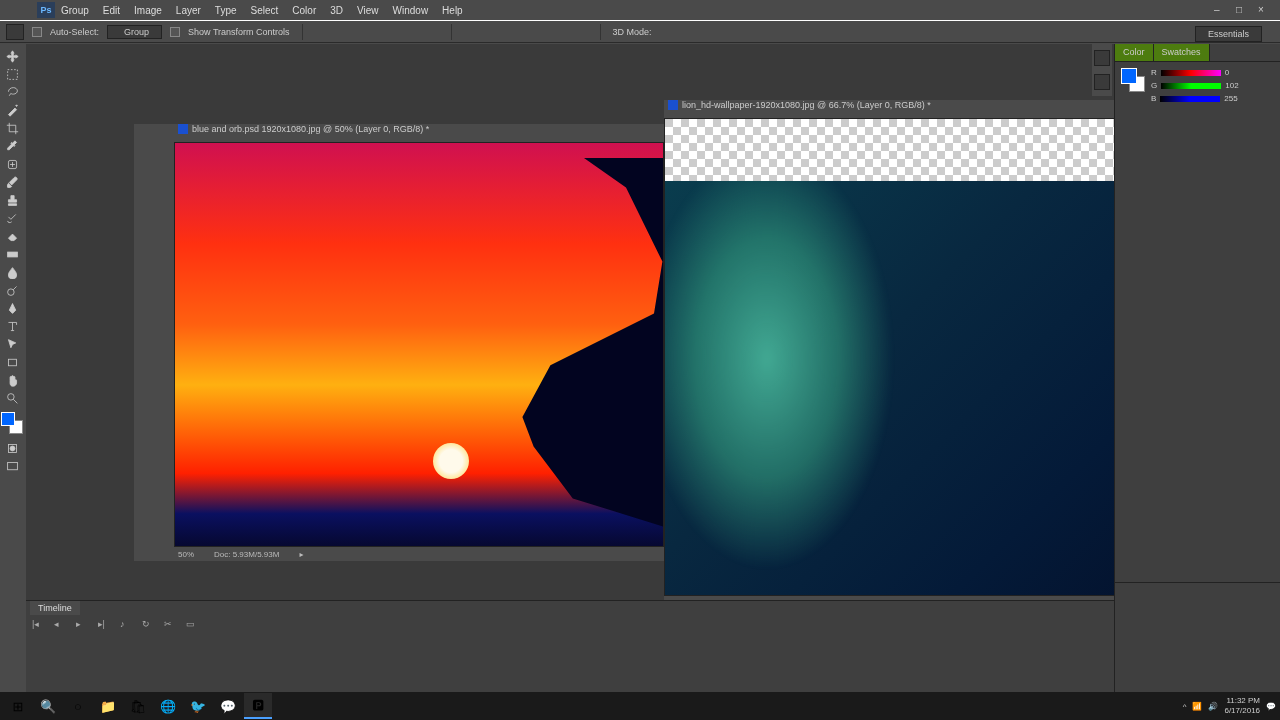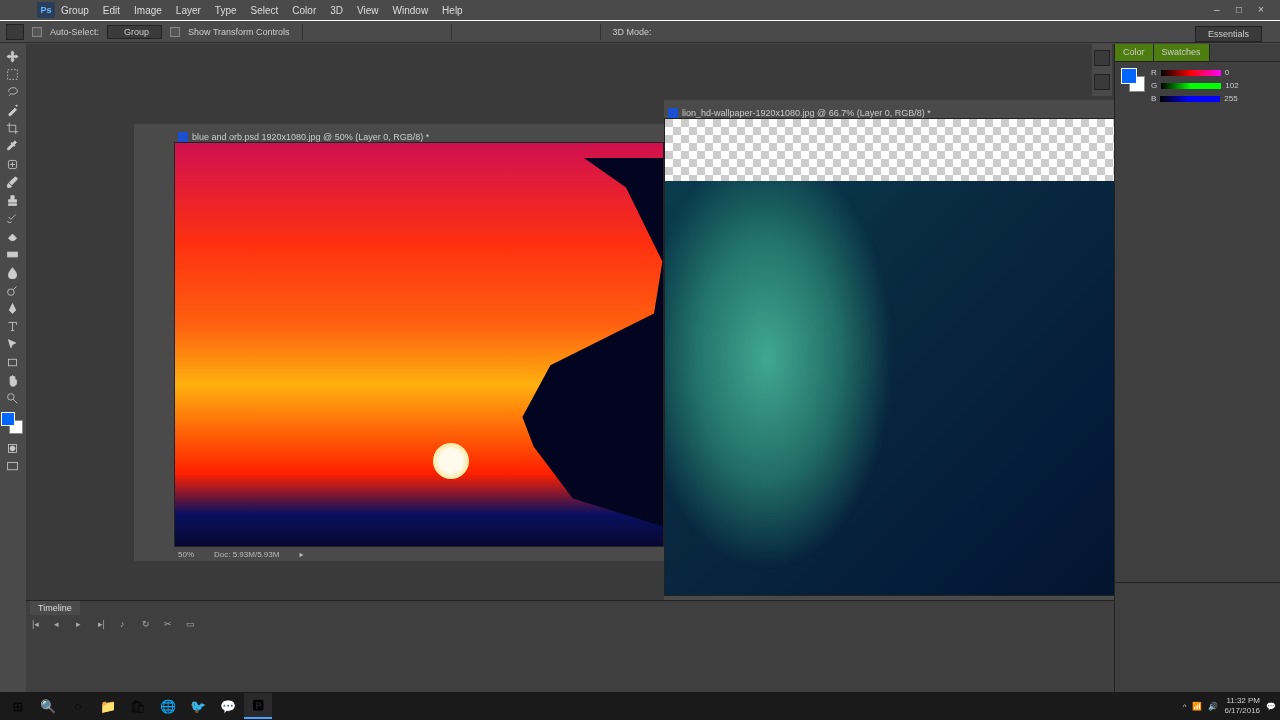--- a/index.html
+++ b/index.html
@@ -33,21 +33,21 @@
 .tool svg { width: 13px; height: 13px; fill: #ccc; stroke: #ccc; }
 .color-swatch { position: relative; width: 22px; height: 22px; margin: 4px 1px; }
 .fg { position: absolute; width: 14px; height: 14px; background: #0066ff; border: 1px solid #fff; z-index: 2; }
 .bg { position: absolute; right: 0; bottom: 0; width: 14px; height: 14px; background: #fff; border: 1px solid #888; }
 
 
 .workspace { position: absolute; left: 26px; top: 44px; right: 166px; bottom: 92px; background: #3a3a3a; }
 
 
 .doc-window { position: absolute; background: #4a4a4a; }
-.doc-title { height: 18px; background: #4a4a4a; display: flex; align-items: flex-end; padding-left: 4px; font-size: 9px; color: #ccc; gap: 4px; }
+.doc-title { height: 18px; background: #4a4a4a; display: flex; align-items: flex-start; padding-left: 4px; font-size: 9px; color: #ccc; gap: 4px; }
 .doc-icon { width: 10px; height: 10px; background: #1a50d0; }
 .doc-canvas { position: relative; border: 1px solid #222; overflow: hidden; }
 .doc-status { height: 14px; background: #4a4a4a; display: flex; align-items: center; gap: 20px; padding-left: 4px; font-size: 8px; color: #bbb; }
 
 
 .doc1 { left: 108px; top: 80px; width: 530px; padding-left: 40px; }
 .doc1 .doc-canvas { height: 405px; }
 .doc1 .doc-status { width: 552px; }
 
 

